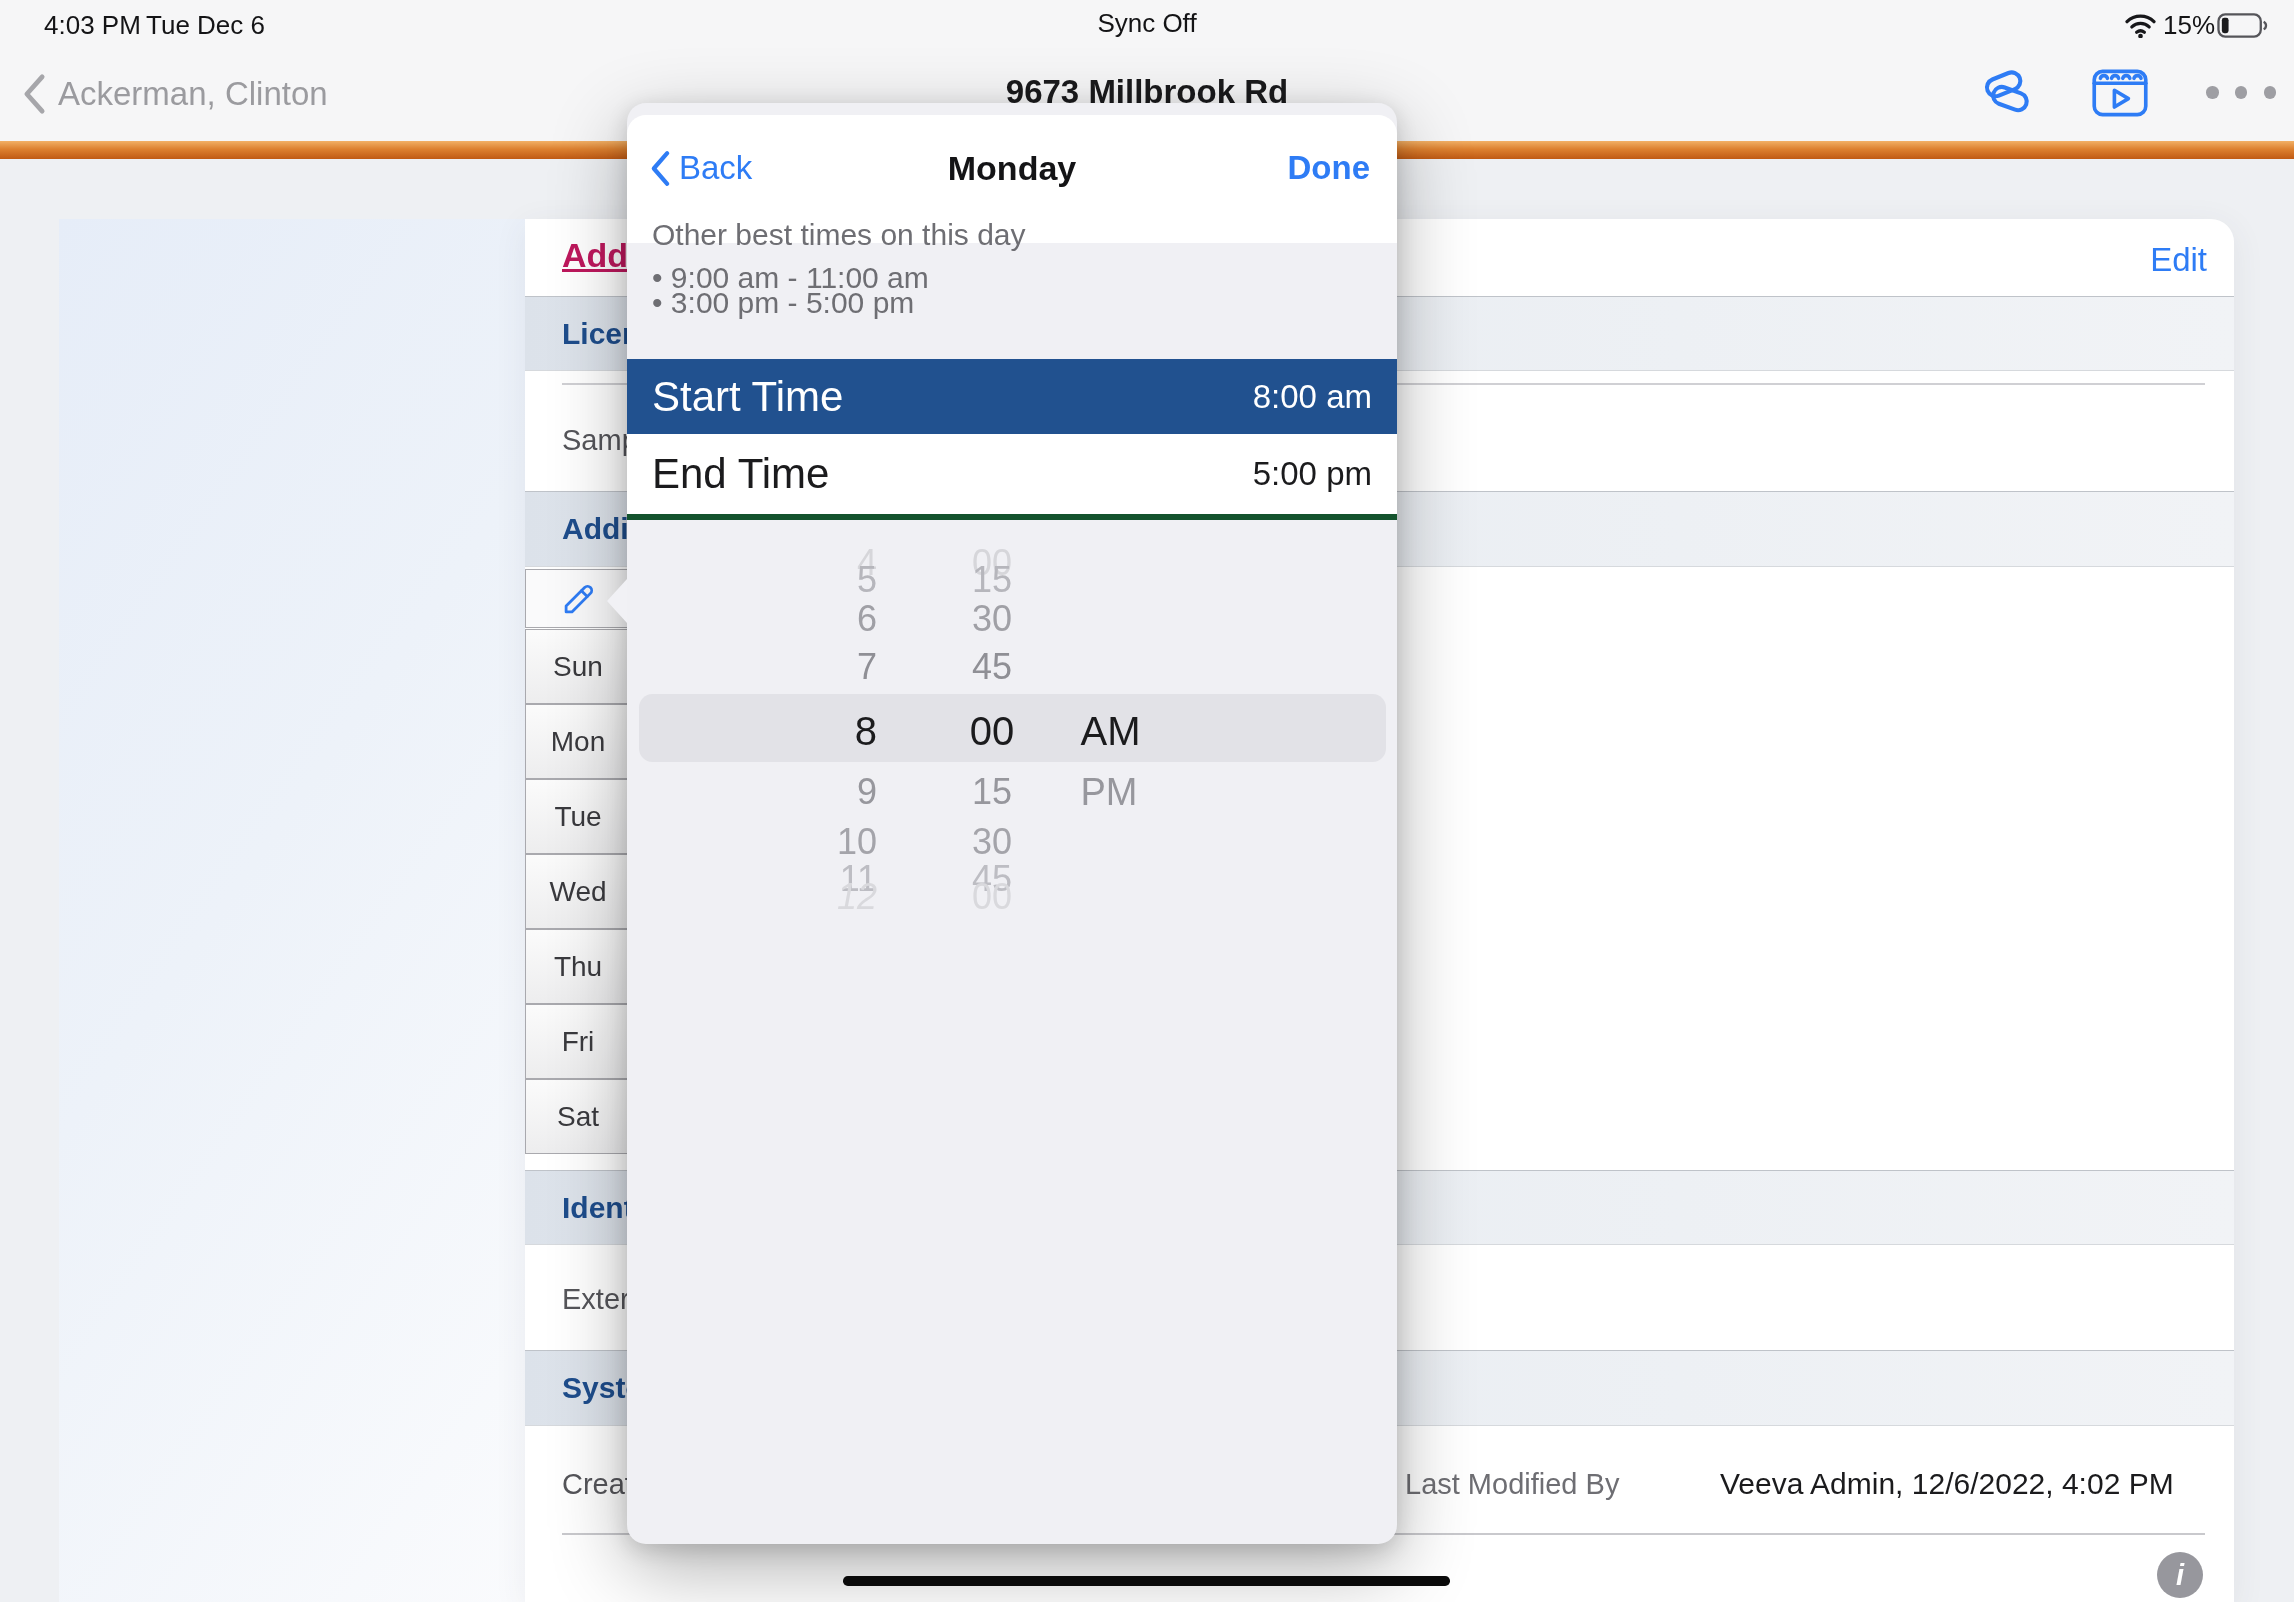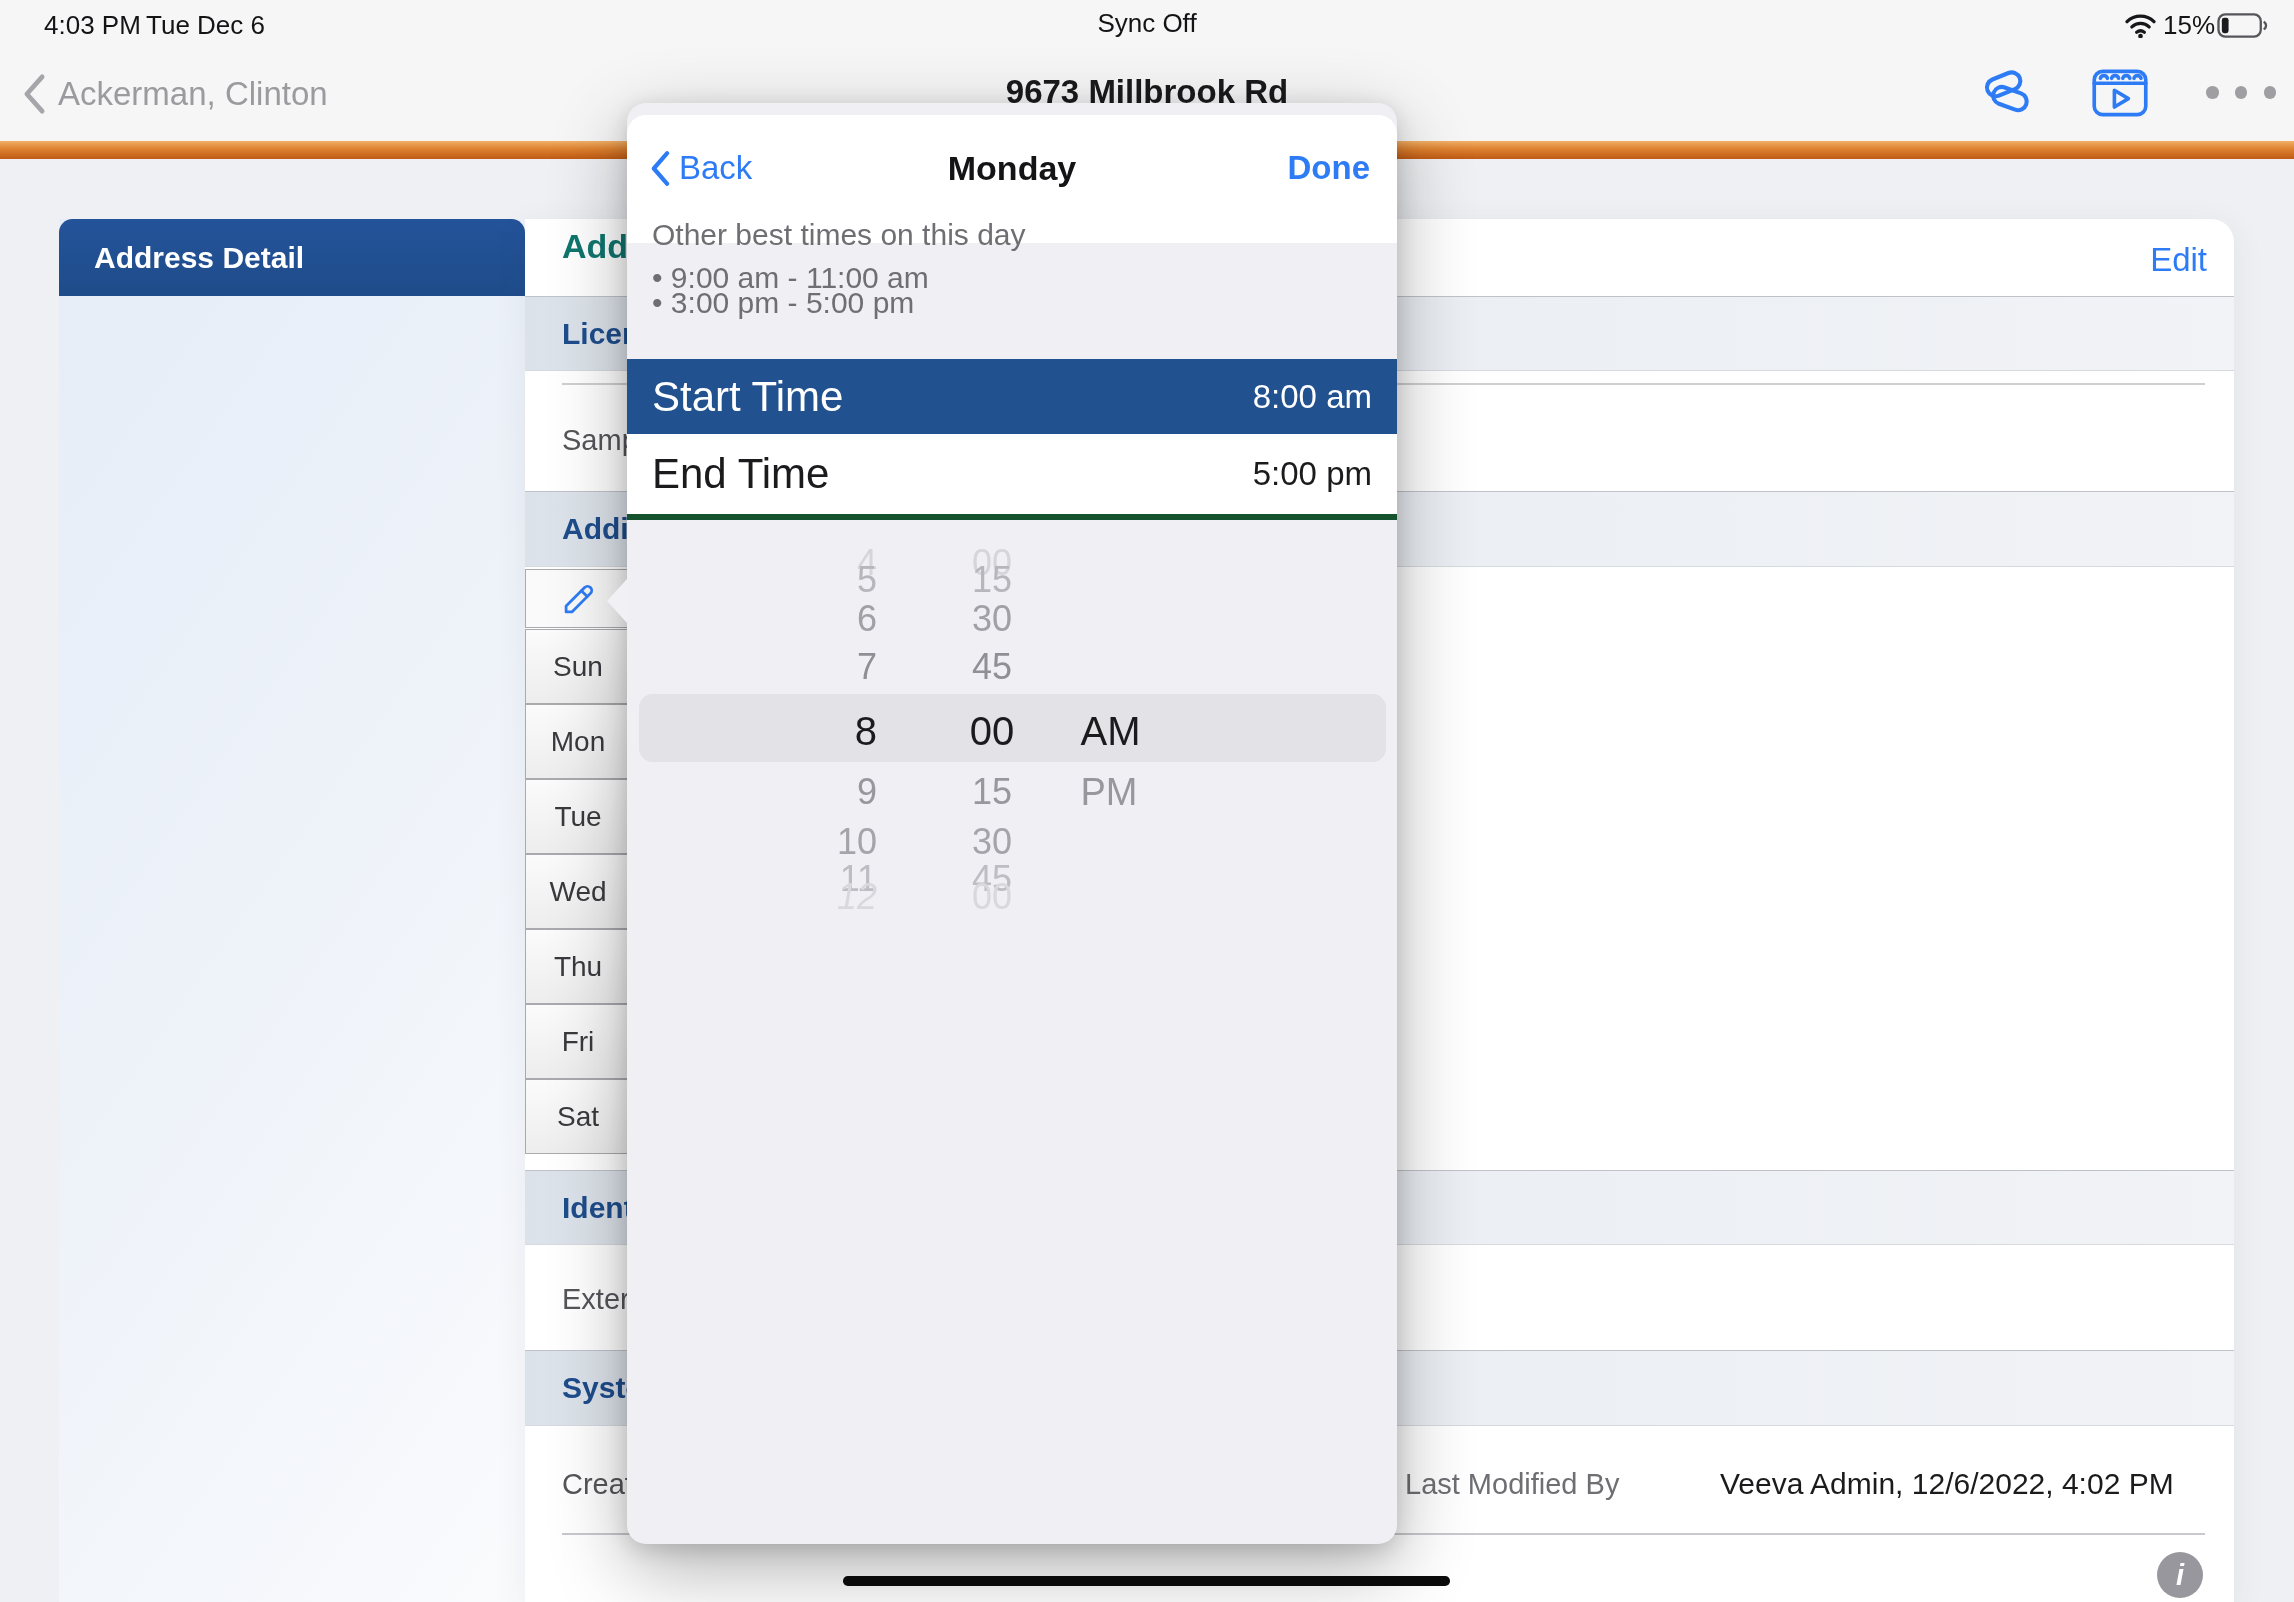--- a/index.html
+++ b/index.html
@@ -14,21 +14,21 @@
   .orange-bar{left:0;top:141px;width:2294px;height:18px;
               background:linear-gradient(180deg,#f2b066 0%,#dd8130 45%,#c05a14 100%);}
   
   .sidebar{left:59px;top:219px;width:466px;height:1383px;
            background:linear-gradient(125deg,#e6edf8 0%,#edf2f9 45%,#fafbfd 100%);}
   .side-tab{left:59px;top:219px;width:466px;height:77px;background:linear-gradient(180deg,#24539a,#1e4c8a);
             border-radius:13.4px 13.4px 0 0;color:#fff;font-size:30px;font-weight:700;line-height:77px;padding-left:35px;}
   
   .card{left:525px;top:219px;width:1709px;height:1383px;background:#fff;border-radius:0 23px 0 0;
         box-shadow:0 7.7px 33px rgba(60,70,90,.08);}
-  .card-h{left:37px;top:5px;font-size:34px;font-weight:700;color:#0f766e;line-height:44px;white-space:nowrap;}
+  .card-h{left:37px;top:14px;font-size:34px;font-weight:700;color:#be185d;line-height:44px;white-space:nowrap;text-decoration:underline;}
   .edit-link{right:27px;top:21px;font-size:33px;color:#2e7cf5;line-height:40px;}
   .band{left:0;width:1709px;height:75px;border-top:1px solid #bfc3c9;border-bottom:1px solid #d6d9dd;
         background:linear-gradient(90deg,#dce2ea 0%,#e9edf2 35%,#f1f3f6 100%);}
   .band-label{position:absolute;left:37px;top:0;height:100%;display:flex;align-items:center;
               font-size:30px;font-weight:700;color:#1e4d8c;white-space:nowrap;}
   .flabel{left:37px;font-size:29px;color:#55555a;line-height:35px;white-space:nowrap;}
   .hr{left:37px;width:1643px;height:1.9px;background:#d0d0d4;}
   .cell{left:0;width:106px;background:linear-gradient(180deg,#fbfbfb,#ededee);
         border:1px solid #a9a9ae;}
   .cell .lbl{width:100%;height:100%;display:flex;align-items:center;justify-content:center;
@@ -107,21 +107,20 @@
   </svg>
   <div class="abs dots" style="left:2206px;top:86px;">
       <i></i>
       <i></i>
       <i></i>
     </div>
 
   <div class="abs orange-bar"></div>
 
   <div class="abs sidebar"></div>
-  <div class="abs side-tab">Address Detail</div>
 
   <div class="abs card">
     <div class="abs card-h">Add</div>
     <div class="abs edit-link">Edit</div>
 
     <div class="abs band" style="top:77px;">
       <span class="band-label">Licen</span>
     </div>
     <div class="abs hr" style="top:164px;"></div>
     <div class="abs flabel" style="top:204px;">Sampl</div>

